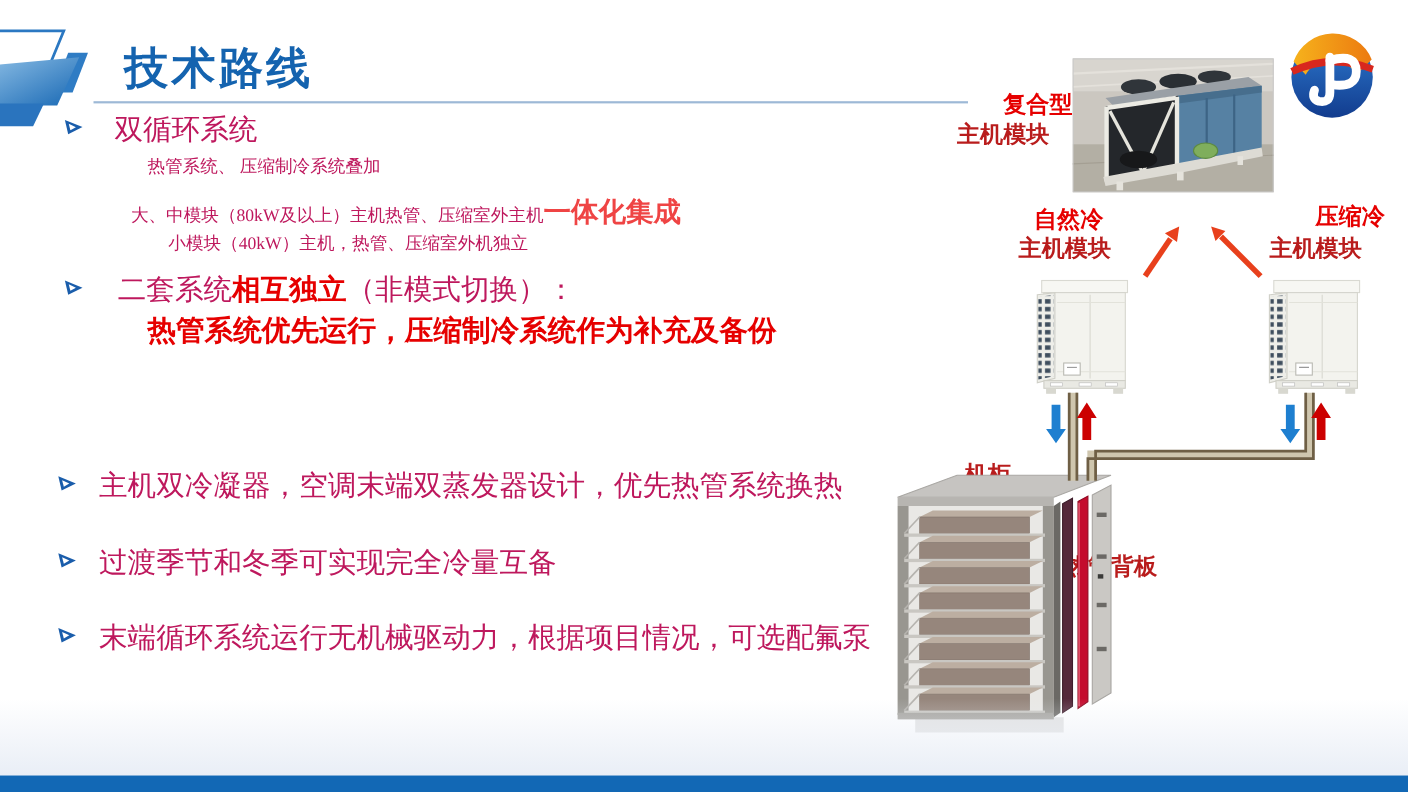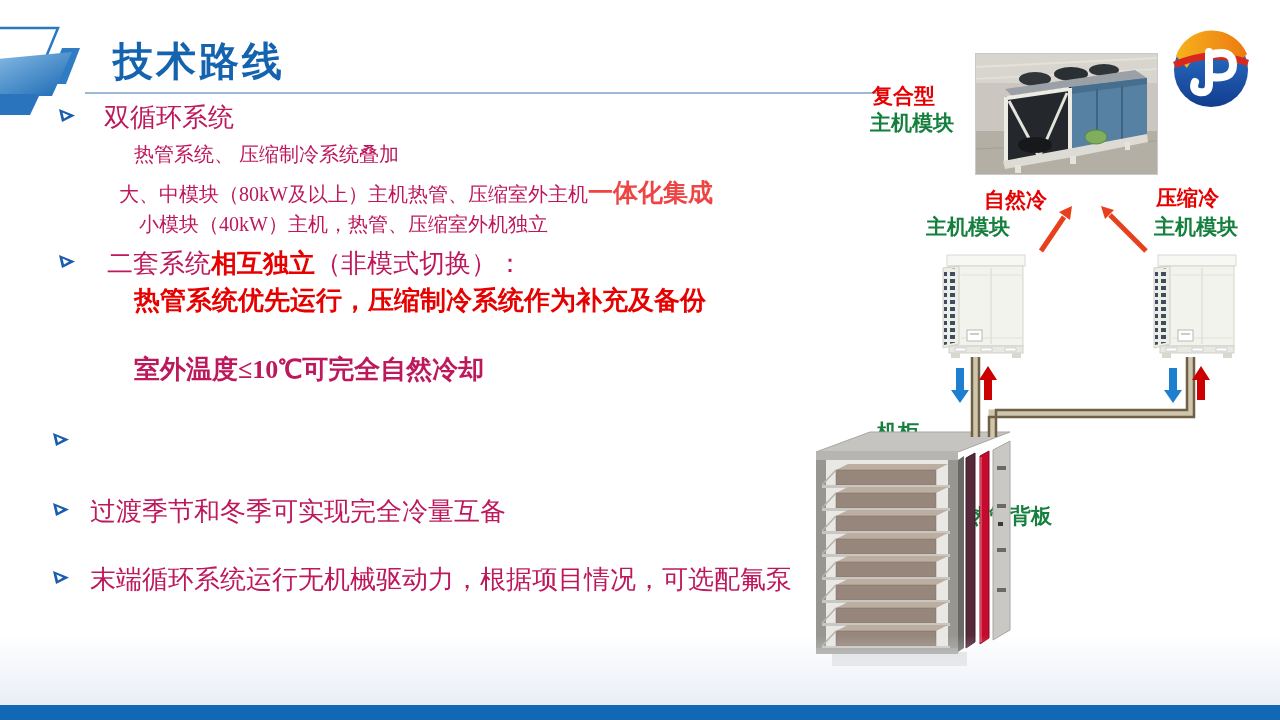--- a/index.html
+++ b/index.html
@@ -10,28 +10,28 @@
   .abs{position:absolute;}
   
   .page-title{
     left:113px;top:34px;font-size:40px;font-weight:bold;color:#1463af;
     letter-spacing:3px;font-family:"Liberation Sans",sans-serif;
   }
   .title-underline{left:85px;top:92px;width:795px;height:2px;background:#9db9d6;}
   
   .serif{font-family:"Liberation Serif",serif;color:#be185d;}
   .t-main{font-size:26px;}
-  .t-sub{font-size:20px;}
+  .t-sub{font-size:16px;}
   .t-bold{font-weight:bold;}
   .t-red{color:#e60000;}
   .boldsans{font-family:"Liberation Sans",sans-serif;font-weight:bold;color:#ef4444;}
   .marker{width:18px;height:18px;}
   
-  .dlabel{font-size:21px;font-weight:bold;color:#15803d;line-height:1.15;}
-  .dlabel.red{color:#e60000;}
+  .dlabel{font-size:21px;font-weight:bold;color:#b91c1c;line-height:1.15;}
+  .dlabel.red{color:#e60000;margin-left:40px;}
   
   .footer-fade{left:0;bottom:15px;width:1280px;height:70px;
     background:linear-gradient(to bottom,rgba(234,240,248,0),#e9eef6);}
   .footer-bar{left:0;bottom:0;width:1280px;height:15px;background:#1268b5;}
   svg{display:block;}
 </style>
 </head>
 <body>
 
 <div class="slide">
@@ -89,28 +89,28 @@
   <svg class="abs marker" style="left:52px;top:568px" viewBox="0 0 18 18">
       <polygon points="1,3 17,9.5 4,16" fill="#1a5dab"></polygon>
       <polygon points="4.5,6.5 11,9.6 6,12.4" fill="#ffffff"></polygon>
     </svg>
 
   <div class="abs serif t-main" style="left:104px;top:100px">双循环系统</div>
   <div class="abs serif t-sub" style="left:134px;top:141px">热管系统、 压缩制冷系统叠加</div>
   <div class="abs" style="left:119px;top:176px">
     <span class="serif t-sub">大、中模块（80kW及以上）主机热管、压缩室外主机</span><span class="boldsans" style="font-size:25px">一体化集成</span>
   </div>
-  <div class="abs serif t-sub" style="left:139px;top:211px">小模块（40kW）主机，热管、压缩室外机独立</div>
+  <div class="abs serif t-sub" style="left:153px;top:211px">小模块（40kW）主机，热管、压缩室外机独立</div>
 
   <div class="abs serif t-main t-bold t-red" style="left:134px;top:283px">热管系统优先运行，压缩制冷系统作为补充及备份</div>
   <div class="abs" style="left:107px;top:246px">
     <span class="serif t-main">二套系统</span><span class="serif t-main t-bold t-red">相互独立</span><span class="serif t-main">（非模式切换）：</span>
   </div>
-  <div class="abs serif t-main t-bold" style="left:134px;top:352px">室外温度≤10℃可完全自然冷却</div>
-
+
+  <div class="abs serif t-main" style="left:90px;top:424px">主机双冷凝器，空调末端双蒸发器设计，优先热管系统换热</div>
   <div class="abs serif t-main" style="left:90px;top:562px">末端循环系统运行无机械驱动力，根据项目情况，可选配氟泵</div>
   <div class="abs serif t-main" style="left:90px;top:494px">过渡季节和冬季可实现完全冷量互备</div>
 
   <svg class="abs" style="left:975px;top:53px" width="183" height="122" viewBox="0 0 183 122">
     <rect x="0" y="0" width="183" height="78" fill="#cbc7c0"></rect>
     <rect x="0" y="0" width="183" height="30" fill="#d8d5cf"></rect>
     <line x1="0" y1="14" x2="183" y2="5" stroke="#e4e1db" stroke-width="2"></line>
     <line x1="0" y1="26" x2="183" y2="16" stroke="#e4e1db" stroke-width="1.5"></line>
     <rect x="0" y="78" width="183" height="44" fill="#b3afa4"></rect>
     <line x1="0" y1="96" x2="183" y2="88" stroke="#a49f93" stroke-width="1"></line>
@@ -133,21 +133,21 @@
     <ellipse cx="121" cy="84" rx="11" ry="7" fill="#7fae5c" stroke="#5d8a42"></ellipse>
     <rect x="40" y="112" width="6" height="8" fill="#e5e3dc"></rect>
     <rect x="95" y="103" width="6" height="8" fill="#e5e3dc"></rect>
     <rect x="150" y="89" width="5" height="8" fill="#e5e3dc"></rect>
     <rect x="0.5" y="0.5" width="182" height="121" fill="none" stroke="#c9c9c9"></rect>
   </svg>
 
   <div class="abs dlabel red" style="left:872px;top:84px">复合型</div>
   <div class="abs dlabel" style="left:870px;top:111px">主机模块</div>
 
-  <div class="abs dlabel red" style="left:984px;top:188px">自然冷</div>
+  <div class="abs dlabel red" style="left:900px;top:188px">自然冷</div>
   <div class="abs dlabel" style="left:926px;top:215px">主机模块</div>
   <div class="abs dlabel red" style="left:1156px;top:186px">压缩冷</div>
   <div class="abs dlabel" style="left:1154px;top:215px">主机模块</div>
 
   <svg class="abs" style="left:941px;top:250px" width="90" height="110" viewBox="0 0 90 110">
     <defs>
       <pattern id="grille" width="8" height="7" patternUnits="userSpaceOnUse">
         <rect x="1" y="1" width="5" height="4" fill="#3f4e5e"></rect>
       </pattern>
     </defs>

